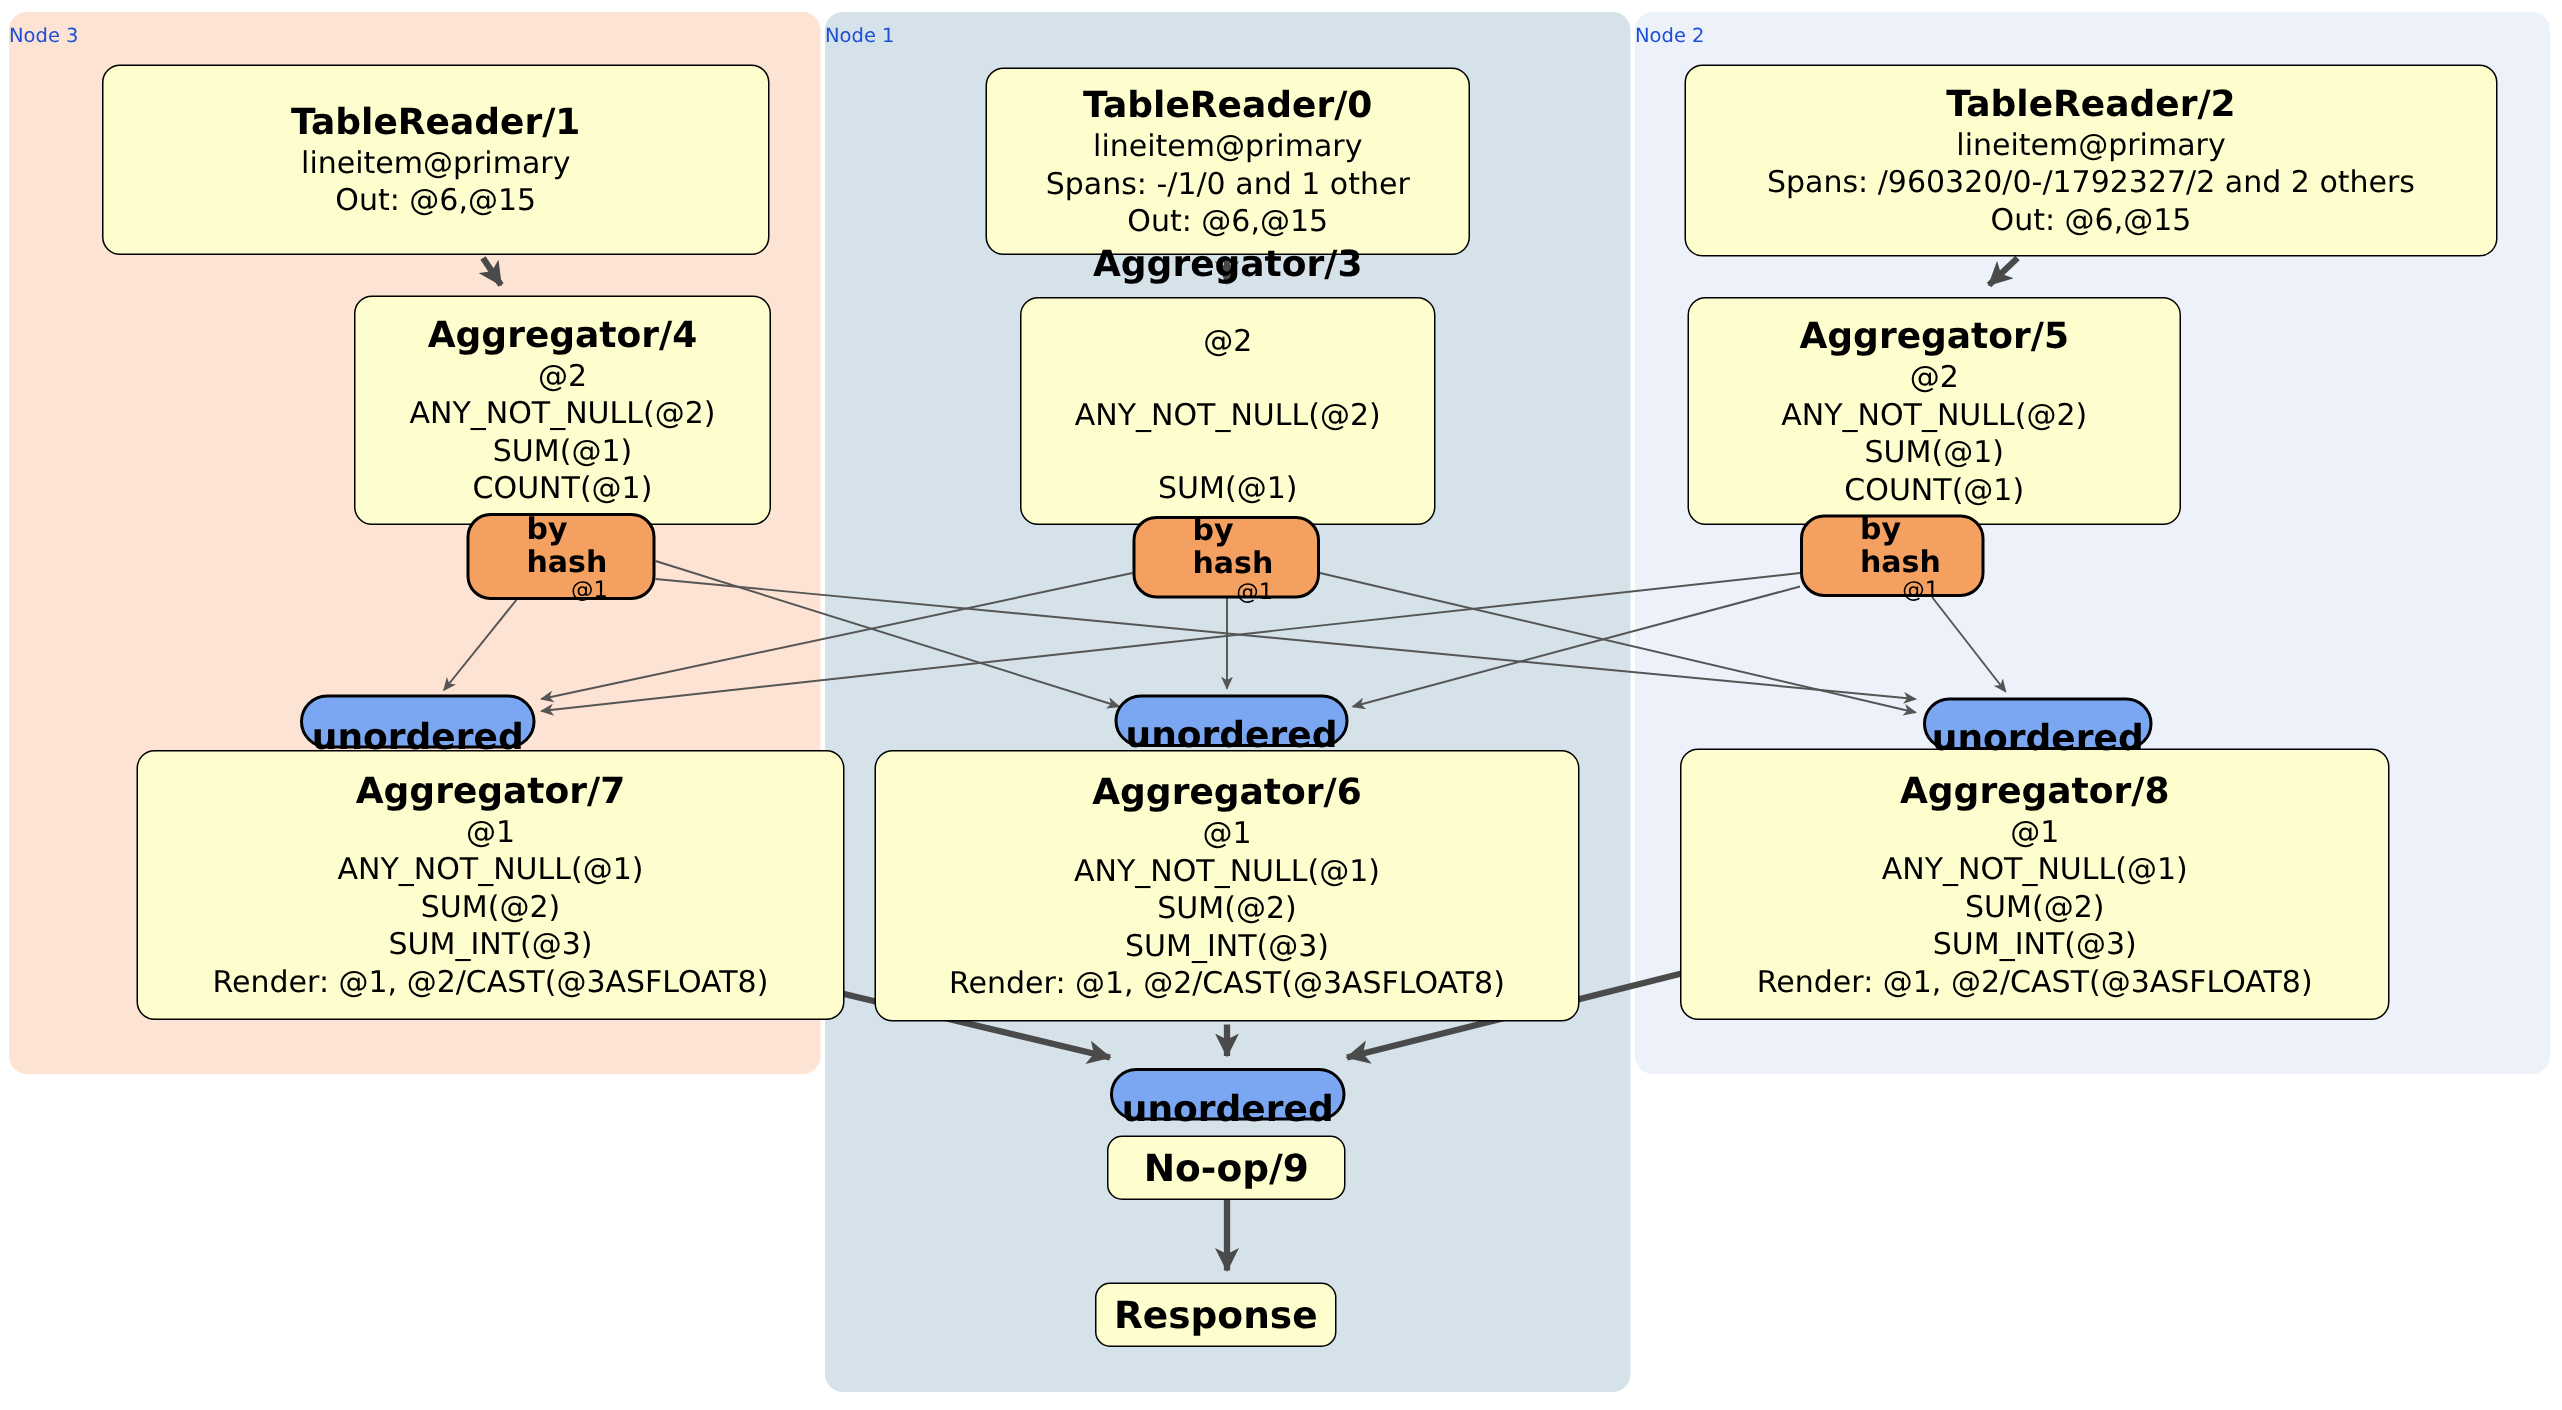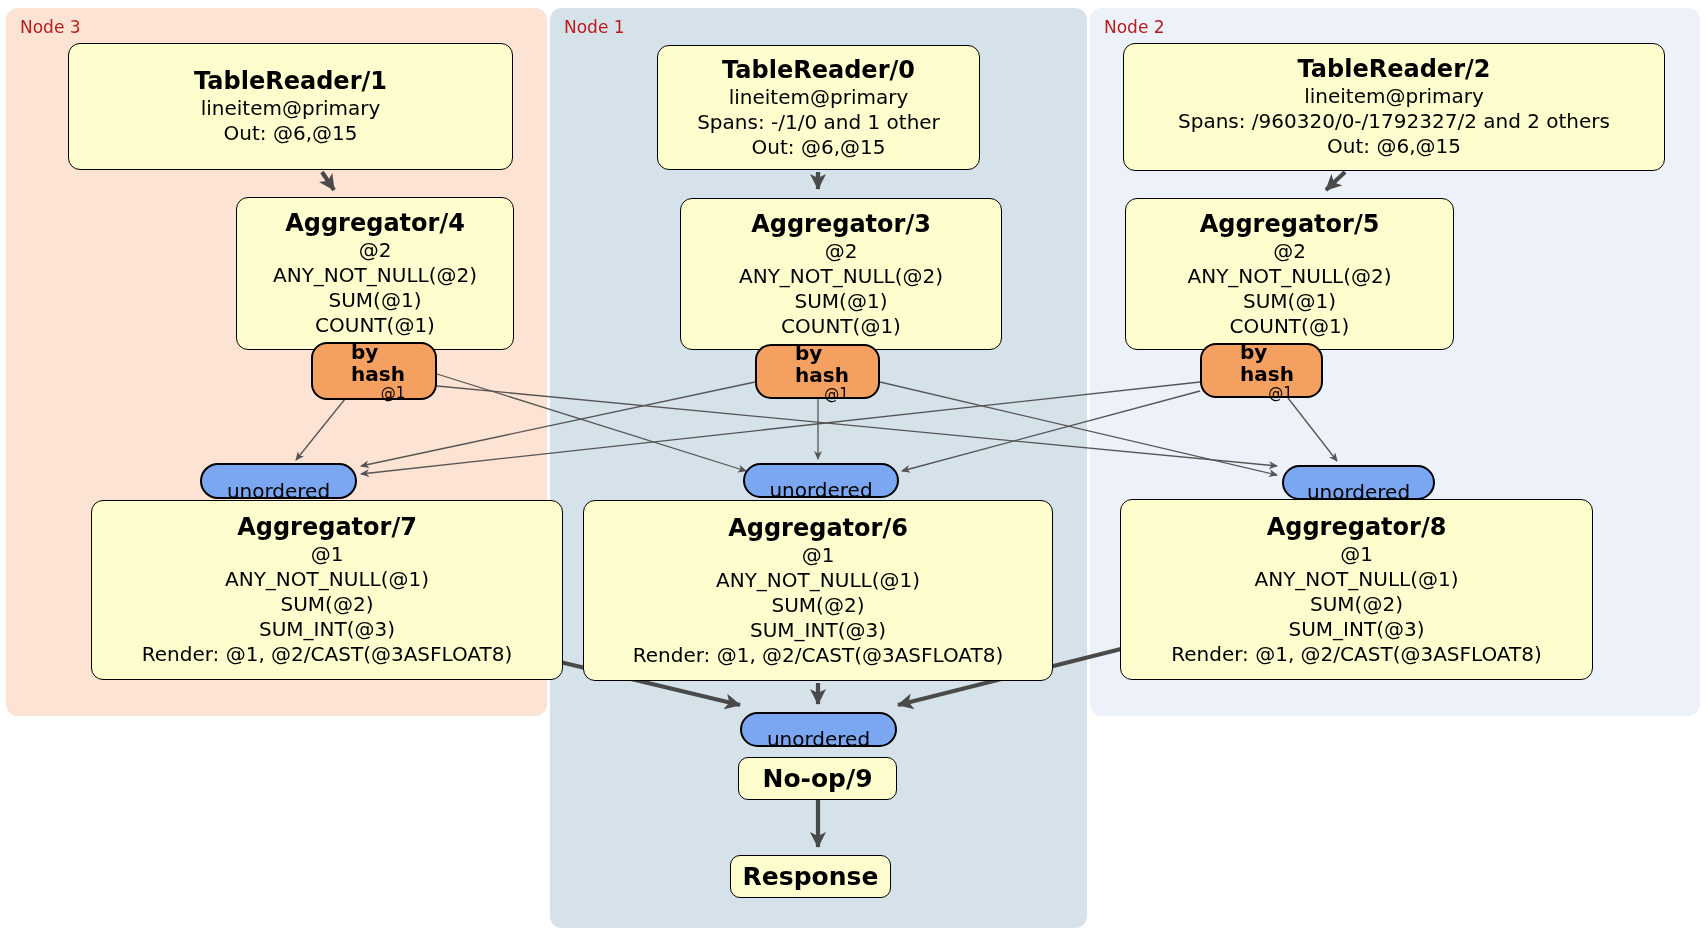--- a/index.html
+++ b/index.html
@@ -1,32 +1,32 @@
 <!DOCTYPE html>
 <html><head>
 <meta charset="utf-8">
 <style>
   html,body{margin:0;padding:0;background:#ffffff;}
   body{width:1708px;height:940px;position:relative;font-family:"DejaVu Sans","Liberation Sans",sans-serif;color:#000;}
   .region{position:absolute;border-radius:12px;z-index:0;}
-  .region-label{position:absolute;top:9px;left:14px;font-size:17px;color:#b91c1c;}
+  .region-label{position:absolute;top:9px;left:0;font-size:13px;color:#1d4ed8;}
   #edges{position:absolute;left:0;top:0;z-index:1;}
   .pbox{position:absolute;background:#fdfdce;border:1.6px solid #000;border-radius:12px;
         display:flex;flex-direction:column;align-items:center;justify-content:center;
         text-align:left;z-index:2;box-sizing:border-box;padding:2px 6px;}
   .pbox .ptitle{font-weight:bold;font-size:24px;line-height:29px;white-space:nowrap;}
   .pbox .pline{font-size:20px;line-height:25px;white-space:nowrap;}
   .bigtitle{font-weight:bold;font-size:25px;}
   .router{position:absolute;border:2px solid #000;display:flex;flex-direction:column;
           align-items:center;justify-content:center;z-index:3;box-sizing:border-box;}
   .byhash{background:#f4a061;border-radius:16px;padding-left:38px;}
   .byhash .rl{font-weight:bold;font-size:20px;line-height:22px;}
   .byhash .rt{font-size:15px;line-height:16px;}
   .unordered{background:#7aa6f2;border-radius:18px;}
-  .unordered .rl{font-weight:normal;font-size:20px;line-height:20px;margin-top:19px;}
+  .unordered .rl{font-weight:bold;font-size:24px;line-height:20px;margin-top:19px;}
 </style>
 </head>
 <body>
 
 <div class="region" style="left:6px;top:8px;width:541px;height:708px;background:#fce3d3;">
   <span class="region-label">Node 3</span>
 </div>
 <div class="region" style="left:550px;top:8px;width:537px;height:920px;background:#d5e2ea;">
   <span class="region-label">Node 1</span>
 </div>
@@ -85,21 +85,21 @@
   <div class="pline">Out: @6,@15</div>
 </div>
 
 <div class="pbox" style="left:236px;top:197px;width:278px;height:153px;">
   <div class="ptitle">Aggregator/4</div>
   <div class="pline">@2</div>
   <div class="pline">ANY_NOT_NULL(@2)</div>
   <div class="pline">SUM(@1)</div>
   <div class="pline">COUNT(@1)</div>
 </div>
-<div class="pbox" style="left:680px;top:198px;width:322px;height:152px;">
+<div class="pbox" style="left:680px;top:198px;width:277px;height:152px;gap:24px;">
   <div class="ptitle">Aggregator/3</div>
   <div class="pline">@2</div>
   <div class="pline">ANY_NOT_NULL(@2)</div>
   <div class="pline">SUM(@1)</div>
   <div class="pline">COUNT(@1)</div>
 </div>
 <div class="pbox" style="left:1125px;top:198px;width:329px;height:152px;">
   <div class="ptitle">Aggregator/5</div>
   <div class="pline">@2</div>
   <div class="pline">ANY_NOT_NULL(@2)</div>

